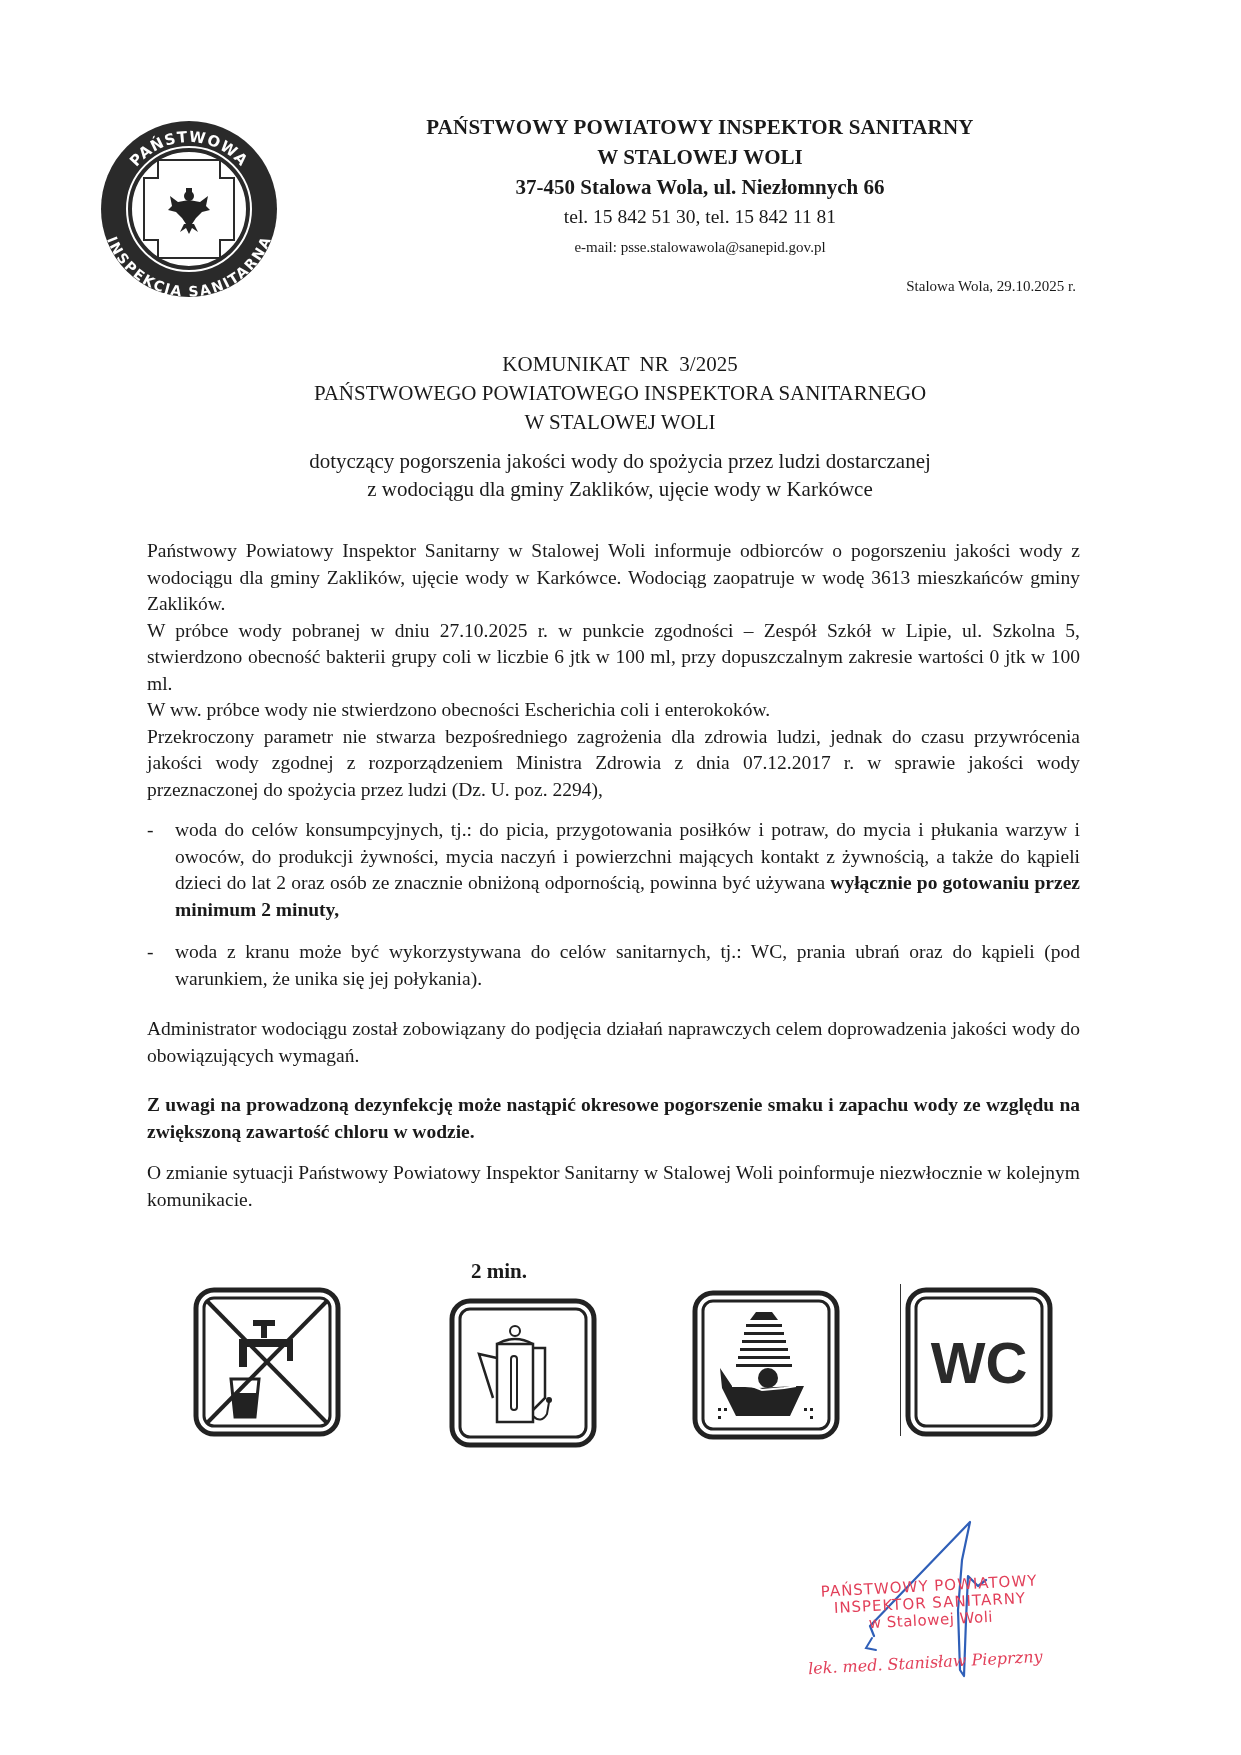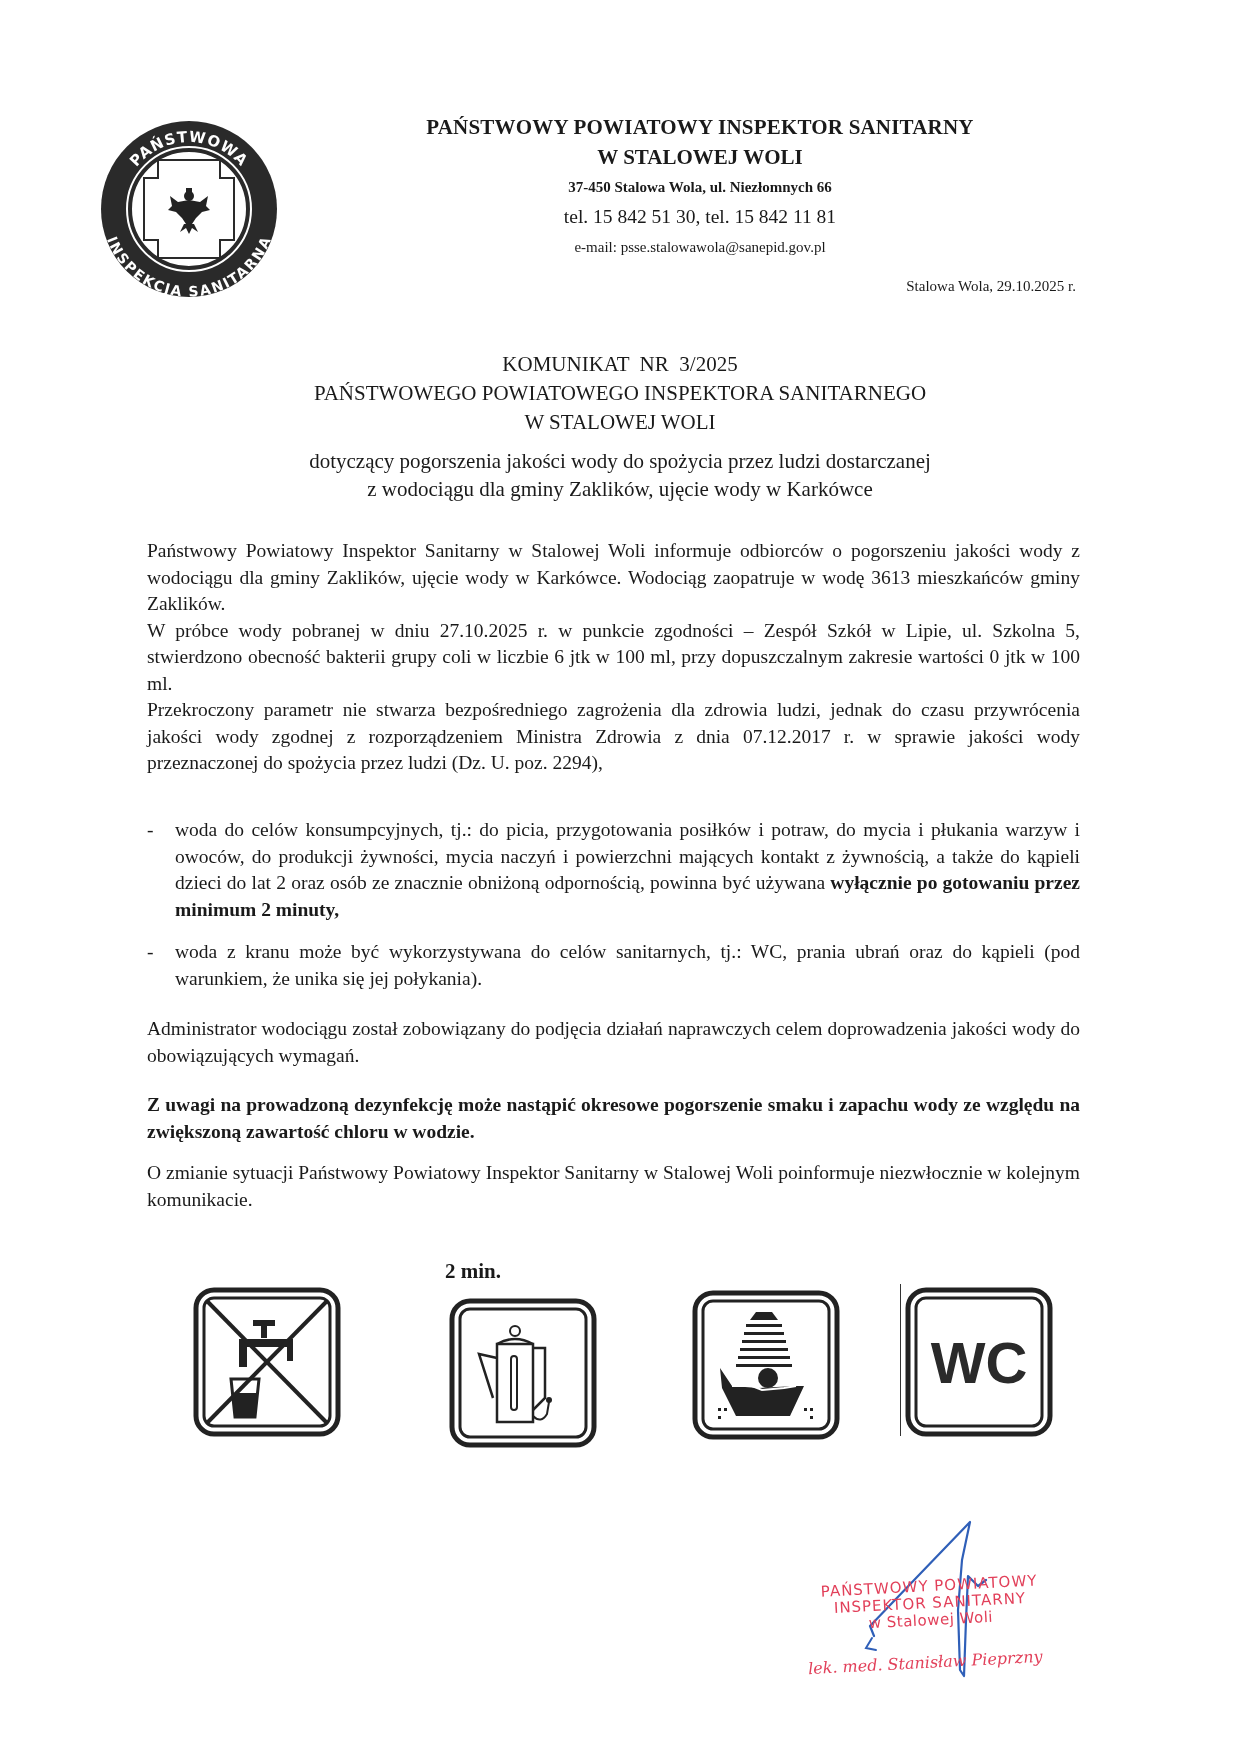--- a/index.html
+++ b/index.html
@@ -5,39 +5,39 @@
   html, body { margin: 0; padding: 0; background: #ffffff; }
   body {
     width: 1241px; height: 1755px; position: relative; overflow: hidden;
     font-family: "Liberation Serif", "DejaVu Serif", serif; color: #1a1a1a;
   }
   .abs { position: absolute; }
   .logo { left: 98px; top: 118px; width: 182px; height: 182px; }
   .header { left: 340px; top: 112px; width: 720px; text-align: center; line-height: 30px; }
   .header .h1 { font-weight: bold; font-size: 21px; letter-spacing: 0.2px; }
   .header .h2 { font-weight: bold; font-size: 21px; }
-  .header .addr { font-weight: bold; font-size: 15px; }
+  .header .addr { font-weight: bold; font-size: 21px; }
   .header .tel { font-size: 19.5px; }
   .header .mail { font-size: 15px; }
   .date { right: 165px; top: 278px; font-size: 15px; }
   .title { left: 130px; top: 350px; width: 980px; text-align: center; font-weight: normal; }
   .title .t1 { font-size: 21px; line-height: 29px; }
   .title .t2 { font-size: 21px; line-height: 29px; }
   .title .t3 { font-size: 21px; line-height: 29px; }
   .title .sub { font-size: 21px; line-height: 28px; margin-top: 10px; }
   .body { left: 147px; width: 933px; font-size: 19.5px; line-height: 26.5px; text-align: justify; }
   .p1 { top: 538px; }
   .bullets { top: 817px; }
   .bullets .li { position: relative; padding-left: 28px; margin-bottom: 16px; }
   .bullets .li .dash { position: absolute; left: 0; top: 0; }
   .p-admin { top: 1016px; }
   .p-bold { top: 1092px; font-weight: bold; }
   .p-last { top: 1160px; }
   b { font-weight: bold; }
-  .min-label { left: 445px; top: 1259px; font-weight: bold; font-size: 21px; }
+  .min-label { left: 471px; top: 1259px; font-weight: bold; font-size: 21px; }
   .icon-box { position: absolute; width: 148px; height: 194px; }
   .sep-line { position: absolute; left: 900px; top: 1284px; width: 1px; height: 152px; background: #333; }
   .stamp { left: 800px; top: 1578px; width: 260px; text-align: center; color: #e2405a;
     font-family: "DejaVu Sans", sans-serif; font-size: 15px; line-height: 17px; letter-spacing: 1px; transform: rotate(-3deg); }
   .stamp .s3 { letter-spacing: 0.5px; }
   .sign-name { left: 808px; top: 1653px; color: #e2405a; font-family: "DejaVu Serif", serif; font-style: italic;
     font-size: 16px; transform: rotate(-3deg); }
   .signature { left: 830px; top: 1520px; width: 230px; height: 160px; }
 </style>
 </head>
@@ -87,20 +87,21 @@
   <div class="t3">W STALOWEJ WOLI</div>
   <div class="sub">
     <div>dotyczący pogorszenia jakości wody do spożycia przez ludzi dostarczanej</div>
     <div>z wodociągu dla gminy Zaklików, ujęcie wody w Karkówce</div>
   </div>
 </div>
 
 <div class="abs body p1">
   <div>Państwowy Powiatowy Inspektor Sanitarny w Stalowej Woli informuje odbiorców o pogorszeniu jakości wody z wodociągu dla gminy Zaklików, ujęcie wody w Karkówce. Wodociąg zaopatruje w wodę 3613 mieszkańców gminy Zaklików.</div>
   <div>W próbce wody pobranej w dniu 27.10.2025 r. w punkcie zgodności – Zespół Szkół w Lipie, ul. Szkolna 5, stwierdzono obecność bakterii grupy coli w liczbie 6 jtk w 100 ml, przy dopuszczalnym zakresie wartości 0 jtk w 100 ml.</div>
+  <div>W ww. próbce wody nie stwierdzono obecności Escherichia coli i enterokoków.</div>
   <div>Przekroczony parametr nie stwarza bezpośredniego zagrożenia dla zdrowia ludzi, jednak do czasu przywrócenia jakości wody zgodnej z rozporządzeniem Ministra Zdrowia z dnia 07.12.2017 r. w sprawie jakości wody przeznaczonej do spożycia przez ludzi (Dz. U. poz. 2294),</div>
 </div>
 
 <div class="abs body bullets">
   <div class="li">
     <span class="dash">-</span>
     <span>woda do celów konsumpcyjnych, tj.: do picia, przygotowania posiłków i potraw, do mycia i płukania warzyw i owoców, do produkcji żywności, mycia naczyń i powierzchni mających kontakt z żywnością, a także do kąpieli dzieci do lat 2 oraz osób ze znacznie obniżoną odpornością, powinna być używana </span><b>wyłącznie po gotowaniu przez minimum 2 minuty,</b>
   </div>
   <div class="li">
     <span class="dash">-</span>

